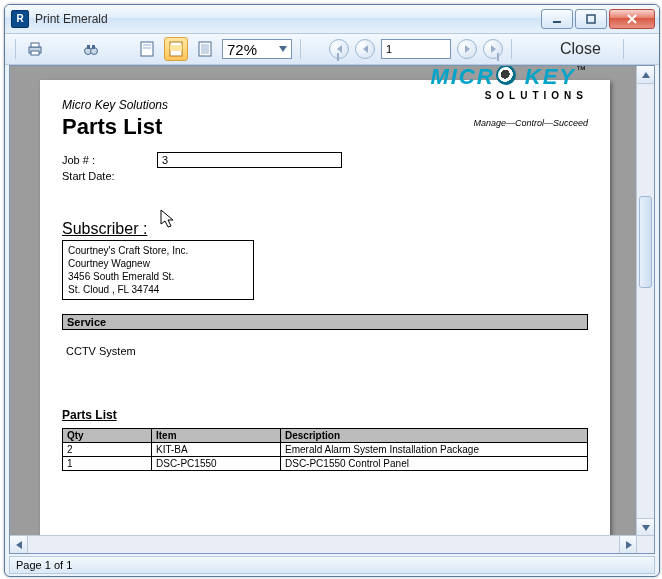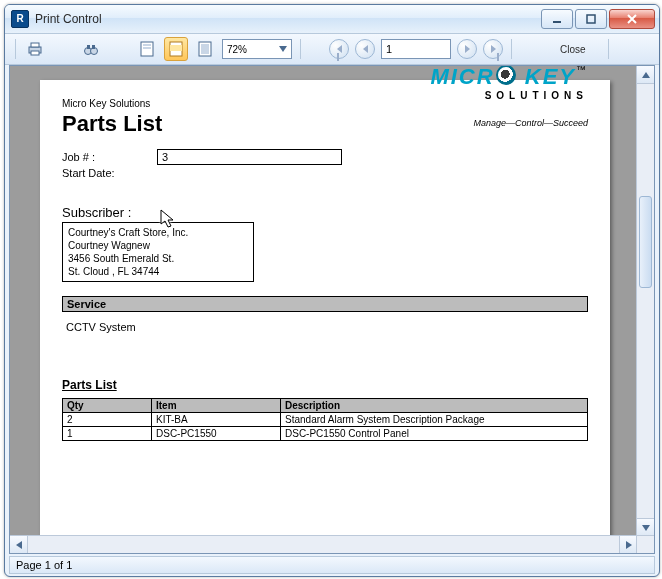--- a/index.html
+++ b/index.html
@@ -90,21 +90,21 @@
   }
   .tb-btn.active {
     background: linear-gradient(to bottom,#ffe7a2,#ffc65a);
     border: 1px solid #d9a23c;
   }
   .zoom-box {
     width: 60px;
     height: 18px;
     border: 1px solid #7a95b5;
     background: #fff;
-    font-size: 10px;
+    font-size: 15px;
     padding: 0 4px;
     display: flex;
     align-items: center;
   }
   .page-box {
     width: 60px;
     height: 18px;
     border: 1px solid #7a95b5;
     background: #fff;
     font-size: 11px;
@@ -116,21 +116,21 @@
     width: 18px;
     height: 18px;
     border-radius: 50%;
     background: radial-gradient(circle at 30% 30%, #fefefe, #cfe0f2);
     border: 1px solid #9db7d4;
     display: flex;
     align-items: center;
     justify-content: center;
   }
   .close-link {
-    font-size: 10px;
+    font-size: 16px;
     color: #2b2b2b;
     padding: 0 14px;
   }
   .client {
     position: absolute;
     top: 60px;
     left: 4px;
     right: 4px;
     bottom: 22px;
     background: #9c9c9c;
@@ -190,21 +190,21 @@
     top: 14px;
     width: 570px;
     height: 460px;
     background: #fff;
     box-shadow: 2px 2px 4px rgba(0,0,0,0.4);
     padding: 18px 22px 10px 22px;
     box-sizing: border-box;
     font-family: Arial, sans-serif;
     color: #000;
   }
-  .page .company-small { font-size: 10px; }
+  .page .company-small { font-size: 12px; font-style: italic; }
   .page h1 {
     margin: 2px 0 10px 0;
     font: bold 22px Arial;
   }
   .page .header-row {
     display: flex;
     justify-content: space-between;
   }
   .logo {
     text-align: right;
@@ -239,37 +239,37 @@
   .field-row { display:flex; align-items:center; margin:2px 0; font-size:11px; }
   .field-row .lbl { width: 95px; }
   .field-row .val-box {
     border: 1px solid #000;
     width: 175px;
     padding: 0 4px;
     font-size: 11px;
     height: 14px;
     line-height: 14px;
   }
-  .subscriber-lbl { font-size:13px; margin-top:26px; }
+  .subscriber-lbl { font-size:16px; margin-top:38px;text-decoration:underline; }
   .subscriber-box {
     border: 1px solid #000;
     width: 180px;
     padding: 3px 5px;
     font-size: 10px;
     line-height: 1.3;
     margin-top: 2px;
   }
   .section-bar {
     background: #bcbcbc;
     border: 1px solid #000;
     font: bold 11px Arial;
     padding: 1px 4px;
     margin-top: 14px;
   }
-  .service-val { font-size: 11px; padding: 9px 4px; }
+  .service-val { font-size: 11px; padding: 15px 4px; }
   .parts-heading {
     font: bold 12px Arial;
     text-decoration: underline;
     margin-top: 36px;
   }
   table.parts {
     width: 100%;
     border-collapse: collapse;
     margin-top: 6px;
     font-size: 10px;
@@ -317,21 +317,21 @@
   .gtri.first::before{ margin-right:1px;}
   .gtri.last::after{ margin-left:1px;}
 </style>
 </head>
 <body>
 
 <div class="window">
 
   <div class="titlebar">
     <div class="app-icon">R</div>
-    <div class="title">Print Control</div>
+    <div class="title">Print Emerald</div>
     <div class="spacer"></div>
     <div class="win-btn">
       <svg width="10" height="10">
           <rect x="1" y="7" width="8" height="2" fill="#30506f"></rect>
         </svg>
     </div>
     <div class="win-btn">
       <svg width="10" height="10">
           <rect x="1" y="1" width="8" height="8" fill="none" stroke="#30506f" stroke-width="1.5"></rect>
         </svg>
@@ -450,21 +450,21 @@
           <tr>
             <th>Qty</th>
             <th>Item</th>
             <th>Description</th>
           </tr>
         </thead>
         <tbody>
           <tr>
             <td>2</td>
             <td>KIT-BA</td>
-            <td>Standard Alarm System Description Package</td>
+            <td>Emerald Alarm System Installation Package</td>
           </tr>
           <tr>
             <td>1</td>
             <td>DSC-PC1550</td>
             <td>DSC-PC1550 Control Panel</td>
           </tr>
         </tbody>
       </table>
     </div>
 

